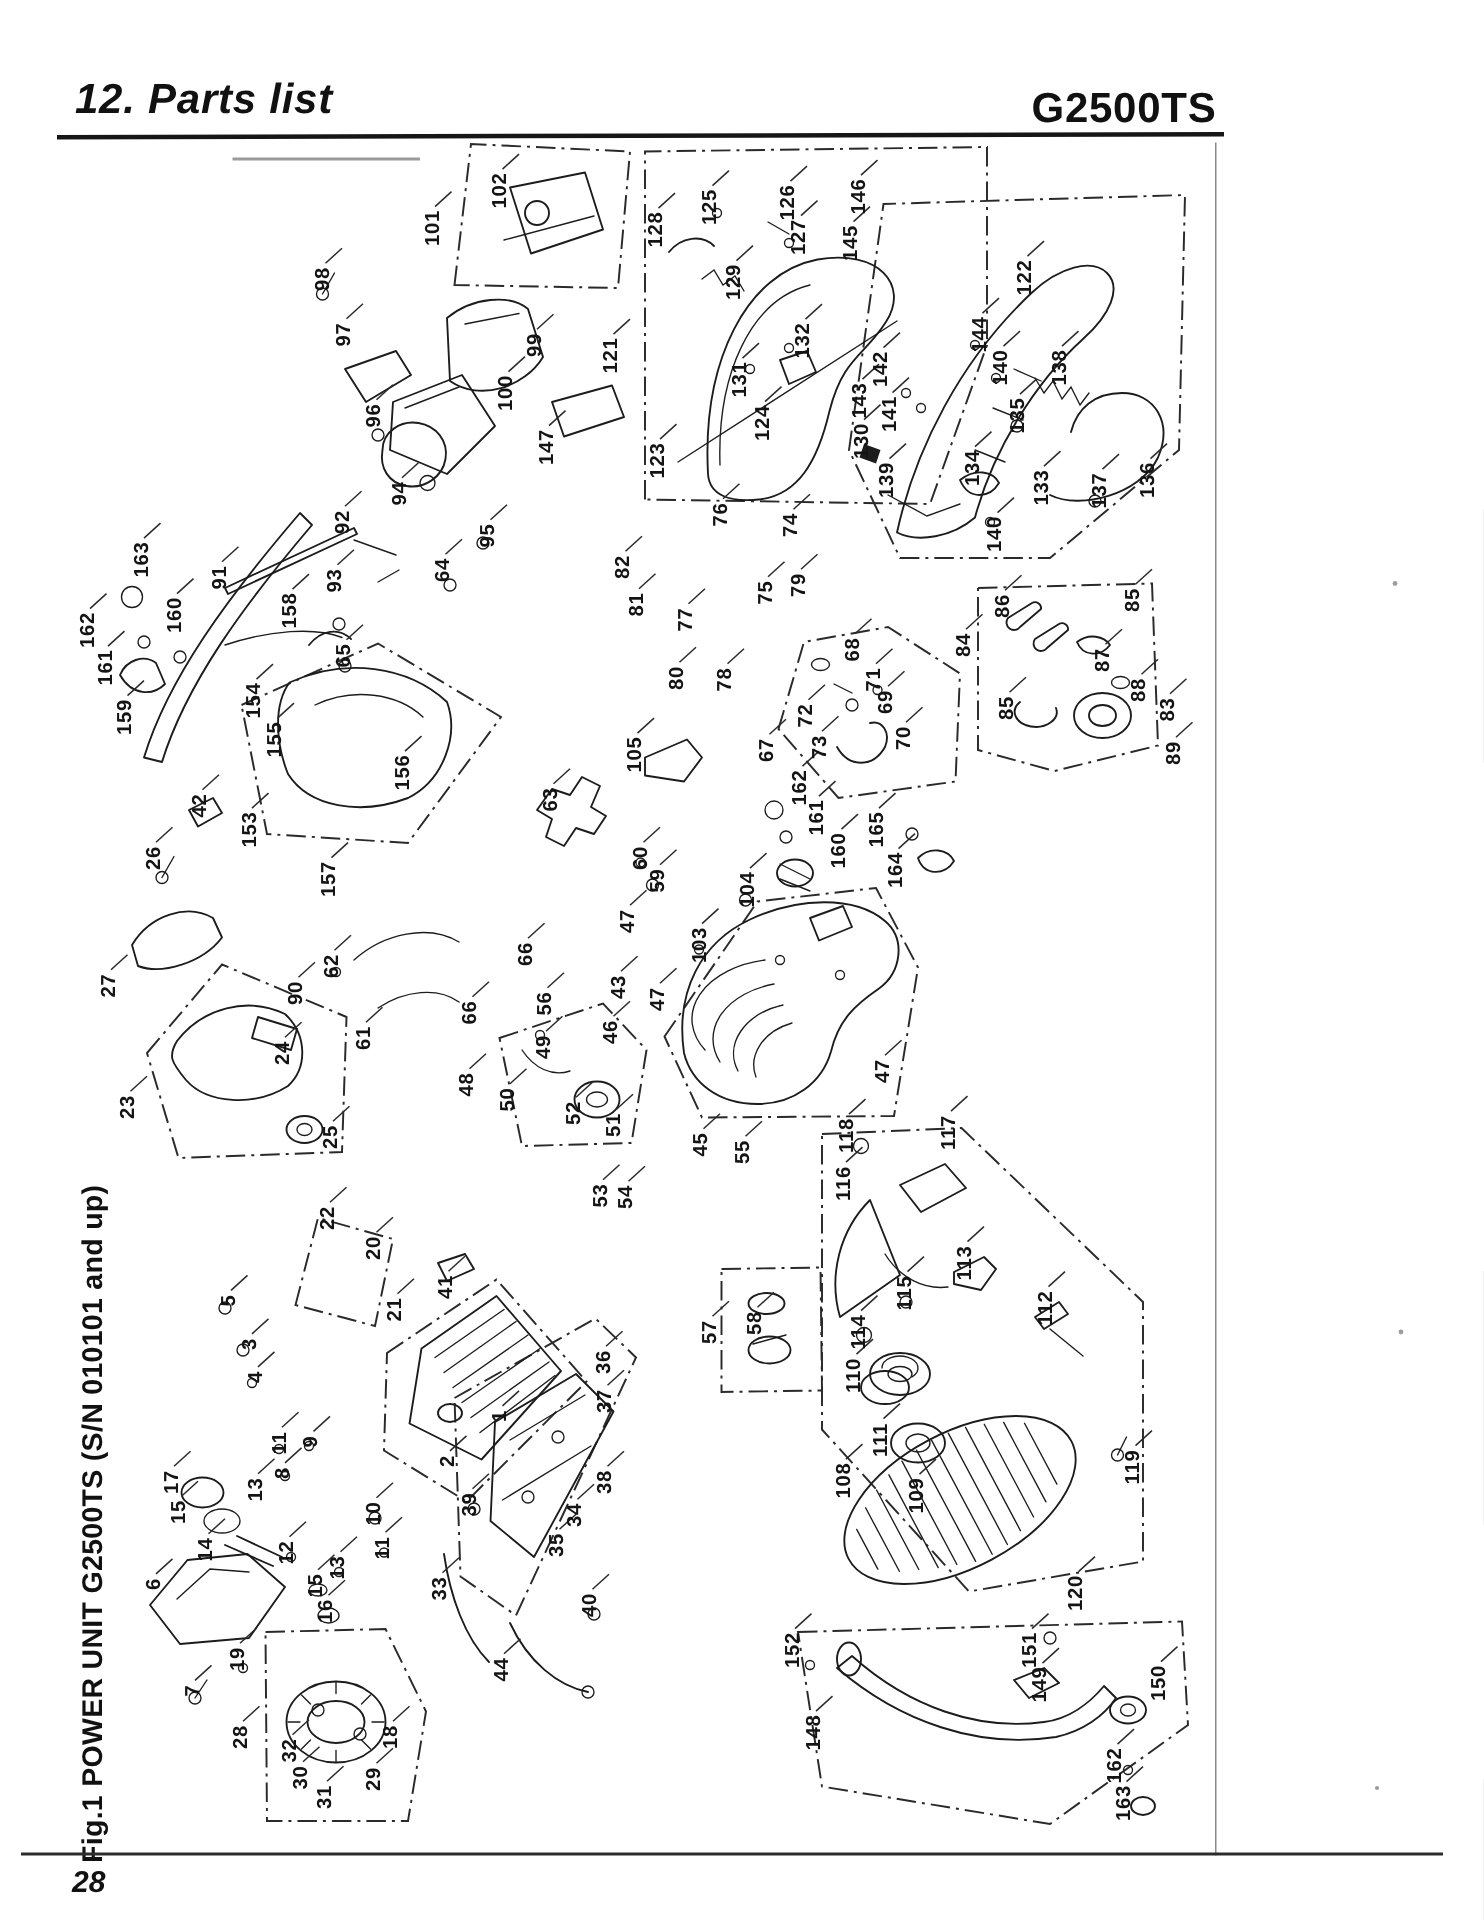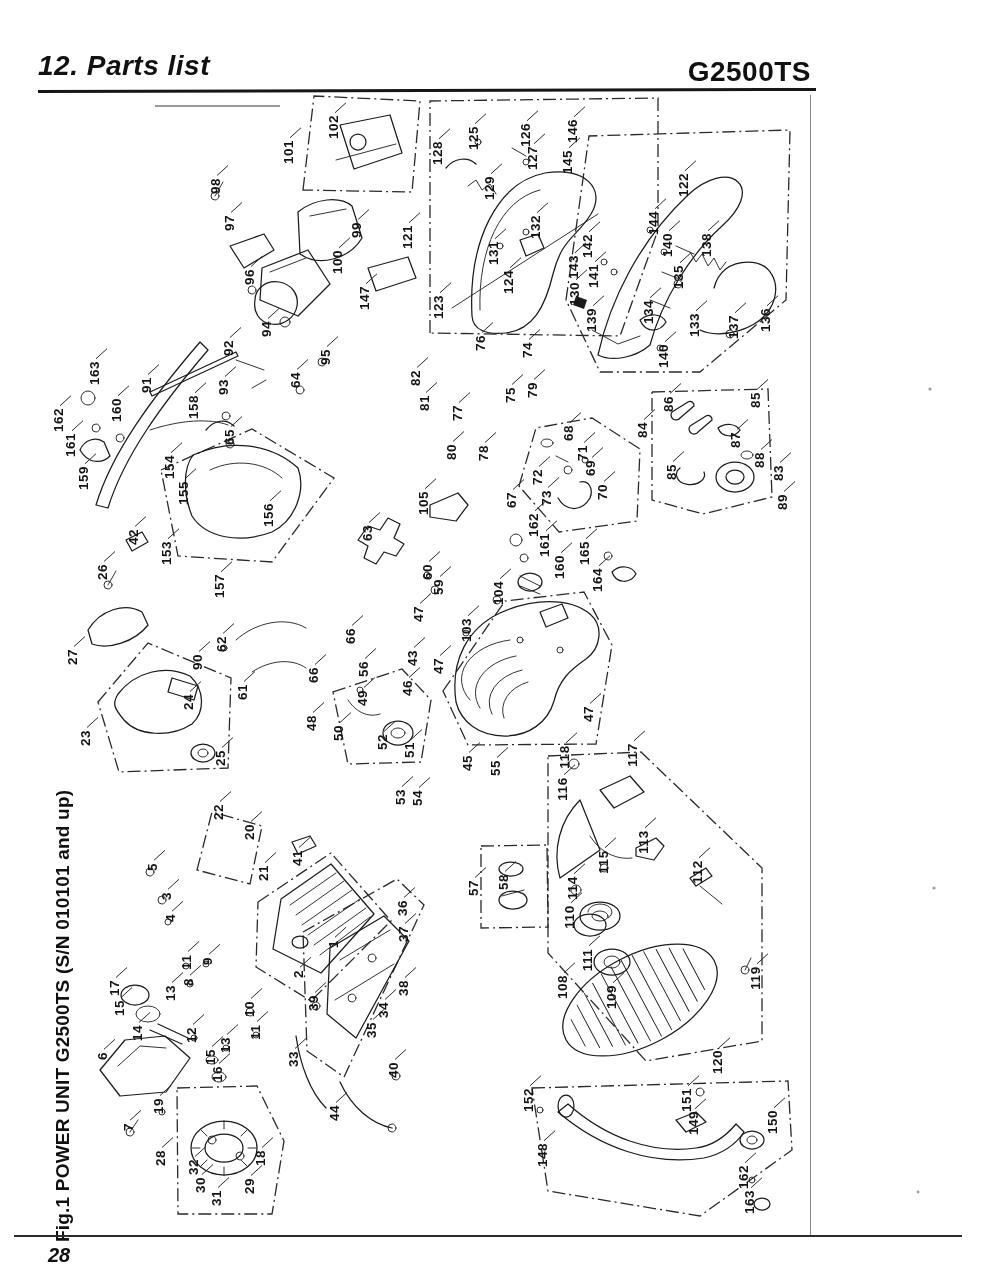--- a/index.html
+++ b/index.html
@@ -1,19 +1,19 @@
 <!DOCTYPE html>
 <html><head>
 <meta charset="utf-8">
 <style>
   html,body{margin:0;padding:0;background:#e8e8e8;}
   .page{position:relative;width:989px;height:1280px;background:#ffffff;overflow:hidden;
         font-family:"Liberation Sans","DejaVu Sans",sans-serif;color:#111;}
   
-  .hdr-title{position:absolute;left:38px;top:50px;font-size:28px;font-weight:bold;font-style:italic;
+  .hdr-title{position:absolute;left:50px;top:50px;font-size:28px;font-weight:bold;font-style:italic;
              letter-spacing:.5px;}
   .hdr-model{position:absolute;right:178px;top:56px;font-size:28px;font-weight:bold;letter-spacing:.5px;}
   .rule-top{position:absolute;left:38px;top:89px;width:778px;height:3px;background:#161616;
             transform:rotate(-.15deg);}
   .rule-top2{position:absolute;left:155px;top:105px;width:125px;height:2px;background:#9a9a9a;}
   .rule-bottom{position:absolute;left:14px;top:1235px;width:948px;height:2px;background:#2c2c2c;}
   .edge-right{position:absolute;left:810px;top:95px;width:1px;height:1142px;background:#8a8a8a;}
   .page-num{position:absolute;left:48px;top:1244px;font-size:20px;font-style:italic;font-weight:bold;}
   
   .fig-caption{position:absolute;left:-163px;top:1005px;width:452px;text-align:left;

